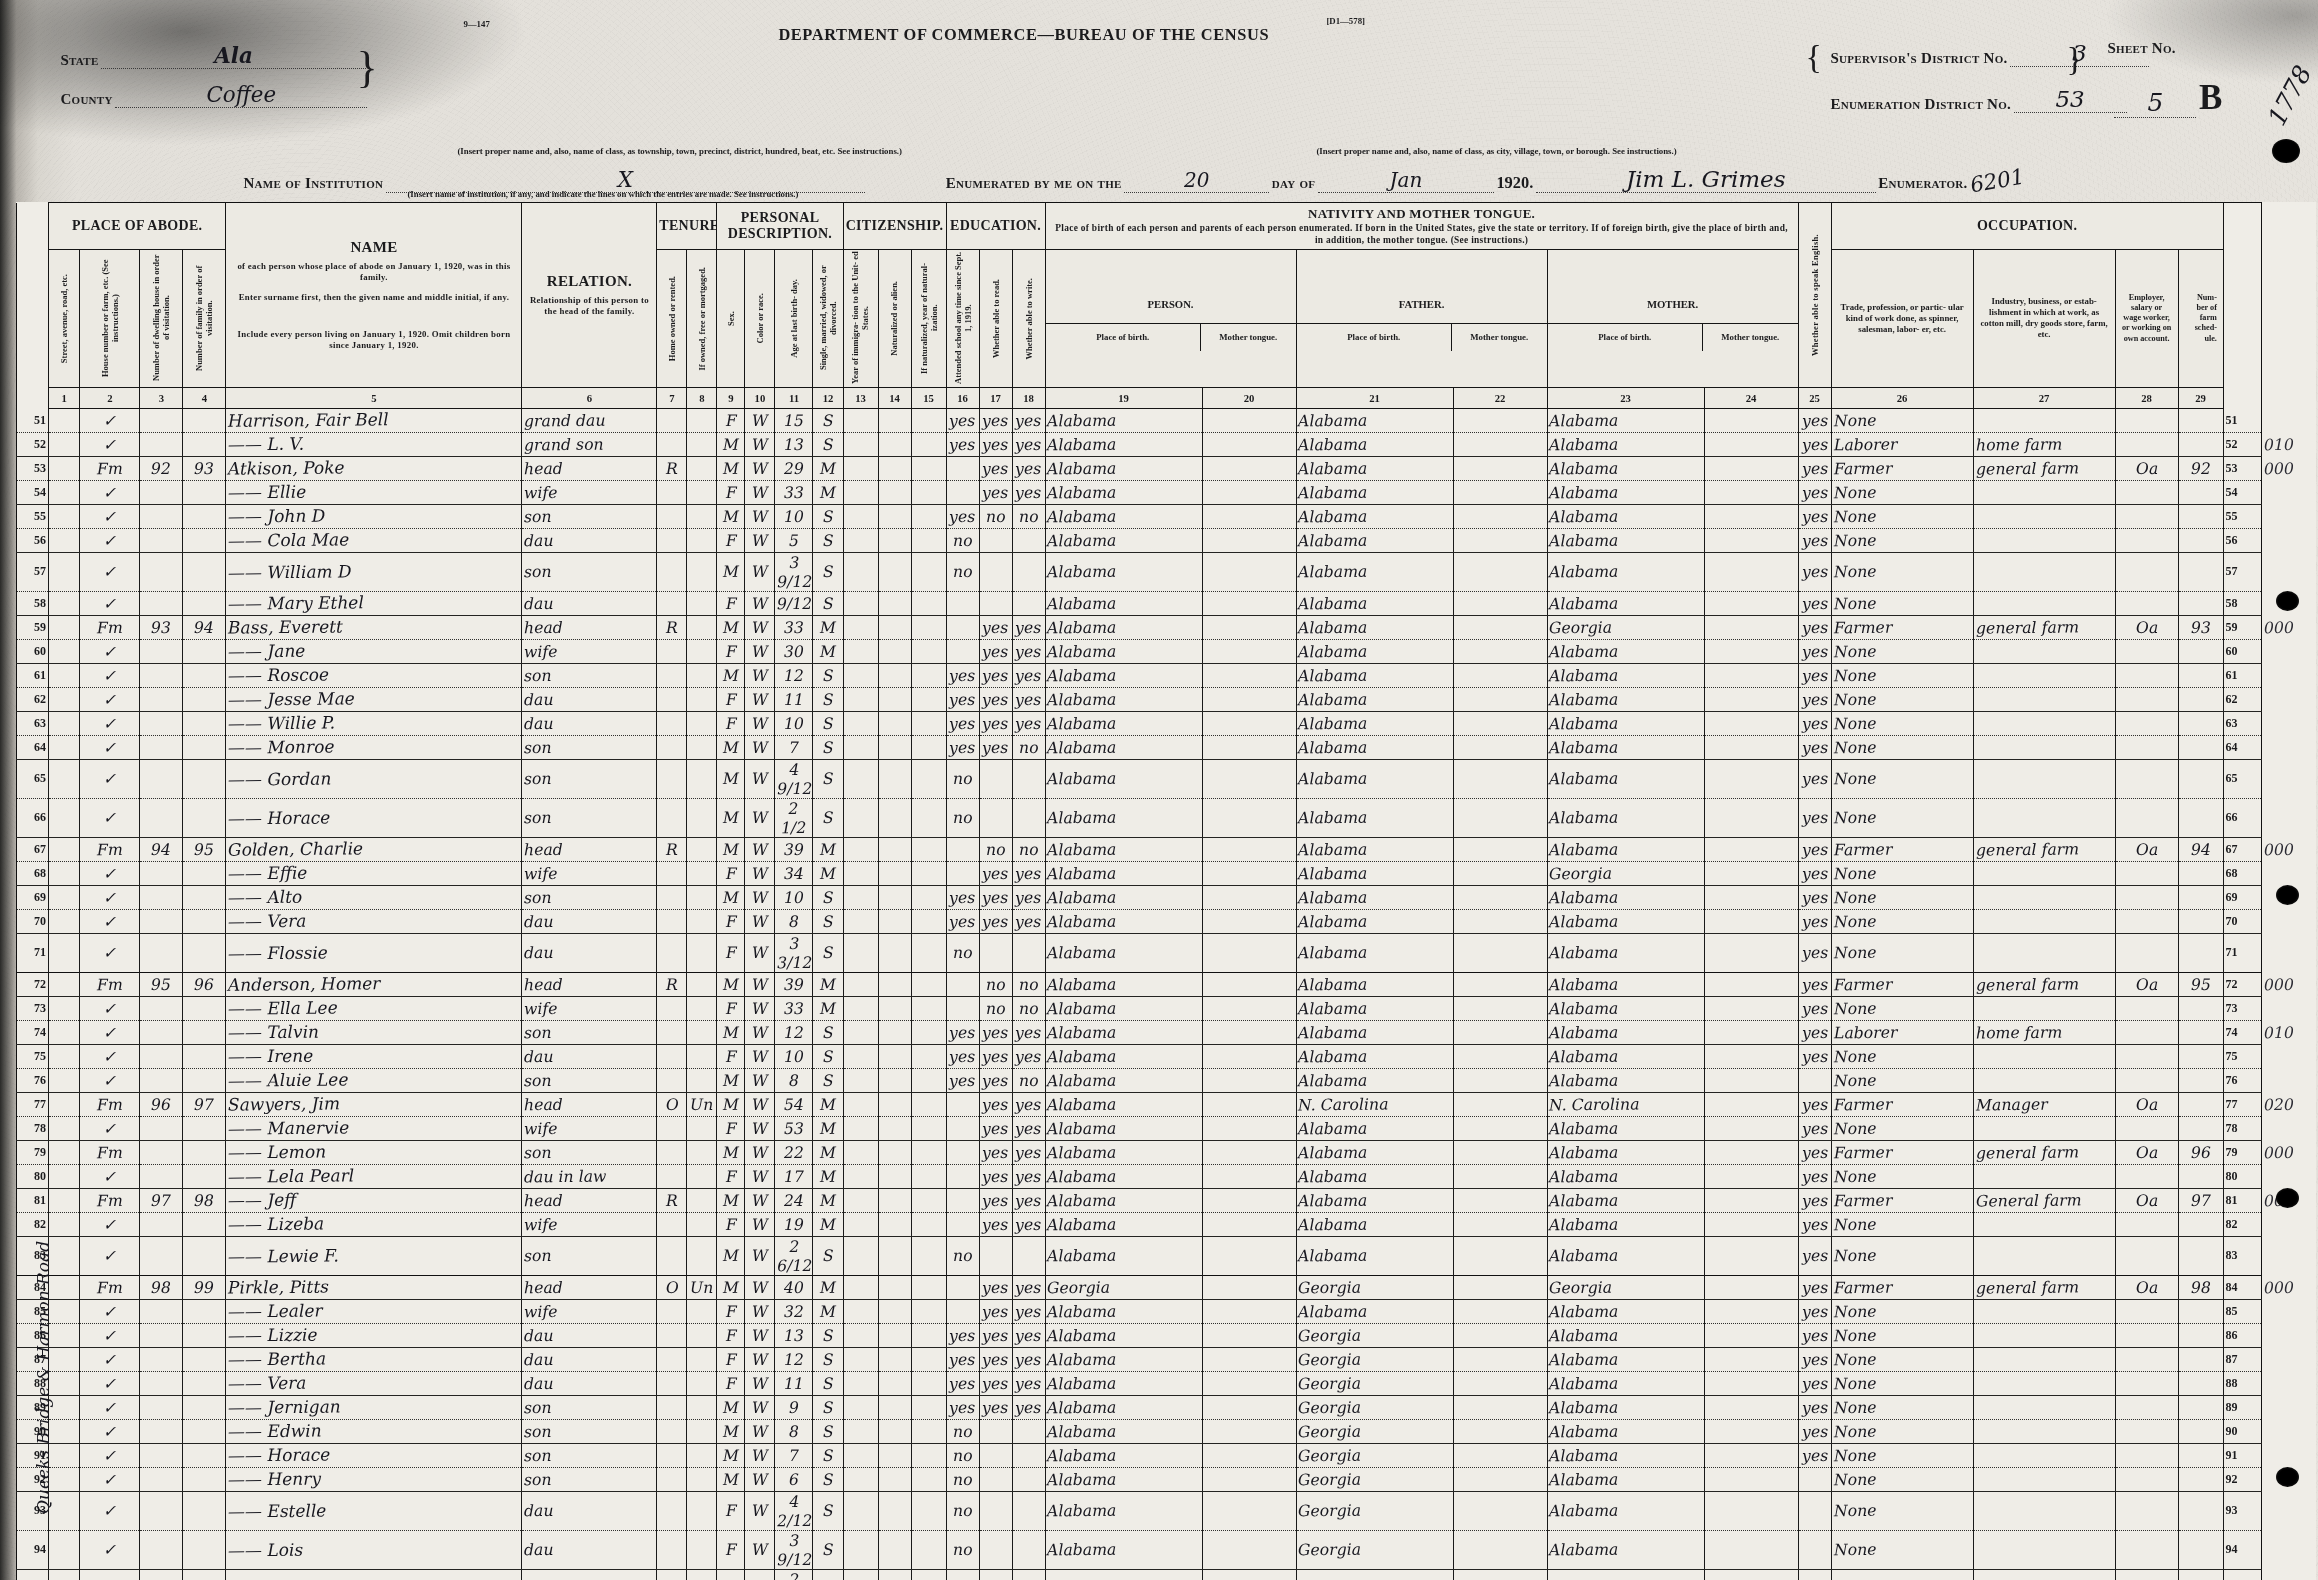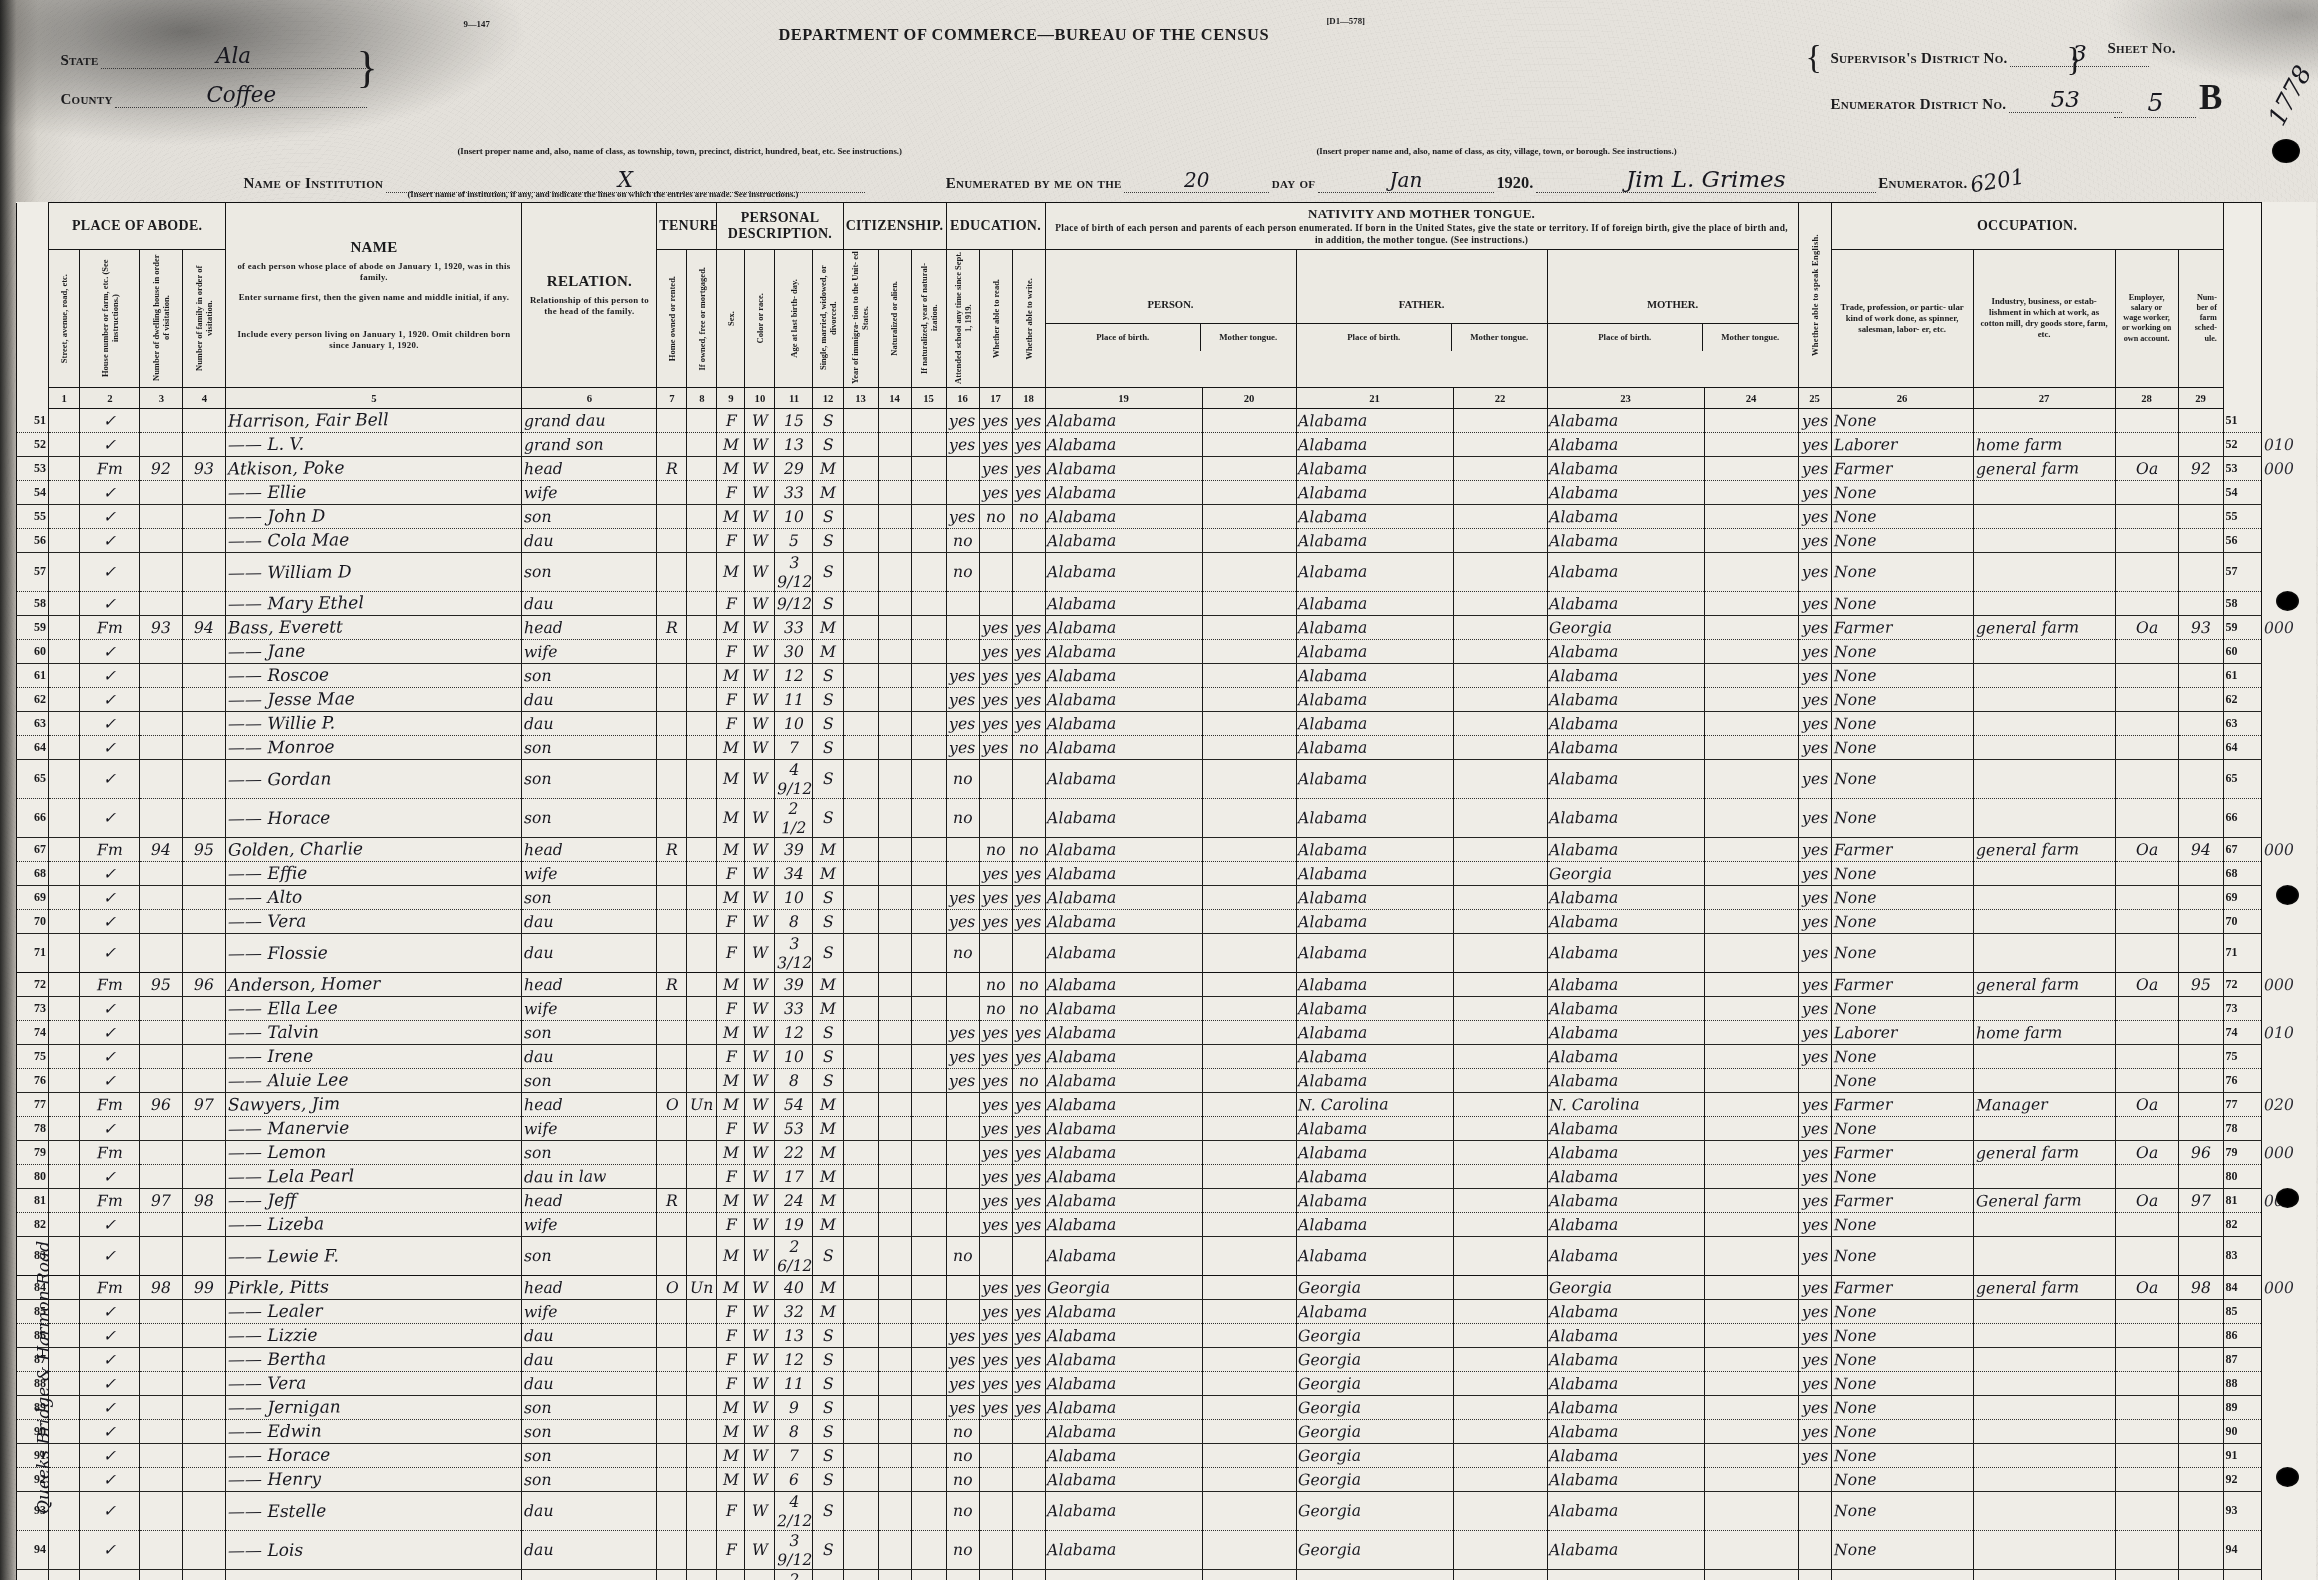--- a/index.html
+++ b/index.html
@@ -75,37 +75,37 @@
 
 <div class="sheet">
 
   <div class="fh">
     <div class="row tiny" style="left:447px;top:14px;">9—147</div>
     <div class="row tiny" style="left:1310px;top:11.3px;">[D1—578]</div>
     <div class="row dept" style="left:762px;top:20px;">DEPARTMENT OF COMMERCE—BUREAU OF THE CENSUS</div>
 
     <div class="row" style="left:44px;top:38px;">
       <span class="plabel">State</span>
-      <span class="fill" style="width:265px;"><span class="hw" style="font-size:21.4px;">Ala</span></span>
+      <span class="fill" style="width:265px;font-weight:bold;"><span class="hw" style="font-size:21.4px;">Ala</span></span>
     </div>
     <div class="row" style="left:44px;top:77px;">
       <span class="plabel">County</span>
       <span class="fill" style="width:252px;"><span class="hw" style="font-size:21.4px;">Coffee</span></span>
     </div>
     <div class="row brace" style="left:340px;top:37px;">}</div>
 
     <div class="row" style="left:1789px;top:33px;">
       <span class="brace" style="font-size:34px;">{</span>
     </div>
     <div class="row" style="left:1814px;top:35px;">
       <span class="plabel">Supervisor's District No.</span>
       <span class="fill" style="width:139px;"><span class="hw" style="font-size:23px;">3</span></span>
     </div>
     <div class="row" style="left:1814px;top:81px;">
-      <span class="plabel">Enumerator District No.</span>
+      <span class="plabel">Enumeration District No.</span>
       <span class="fill" style="width:113px;"><span class="hw" style="font-size:23px;">53</span></span>
     </div>
     <div class="row brace" style="left:2050px;top:35px;font-size:34px;">}</div>
     <div class="row" style="left:2091px;top:35px;">
       <span class="plabel">Sheet No.</span>
     </div>
     <div class="row" style="left:2098px;top:73px;">
       <span class="fill" style="width:82px;"><span class="hw" style="font-size:25px;">5</span></span>
       <span class="bigB">B</span>
     </div>

